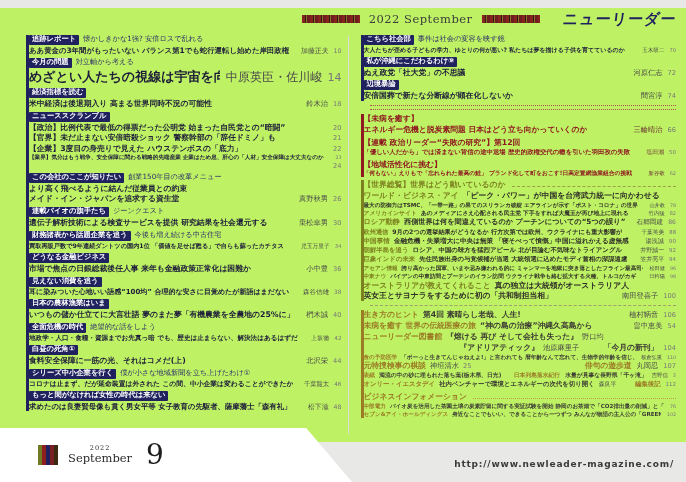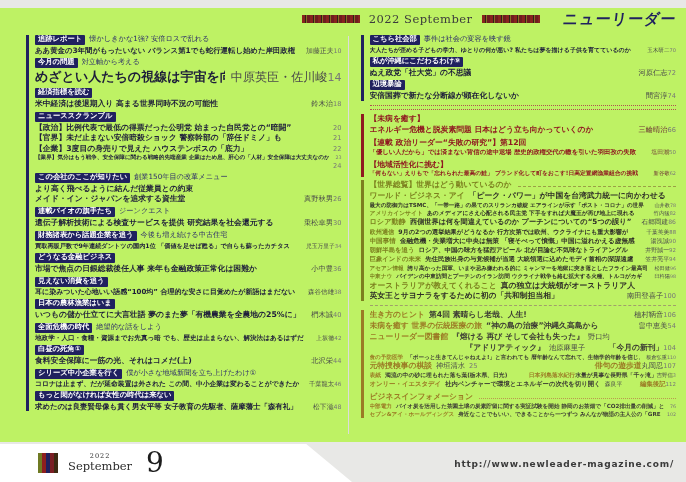--- a/index.html
+++ b/index.html
@@ -13,51 +13,51 @@
     background:repeating-linear-gradient(90deg,#87241e 0 3px,#2e2217 3px 4px,#8a6d24 4px 5px,#6e1d20 5px 8px);}
   .issue{font-family:"DejaVu Serif",serif;font-size:11.5px;color:#3c3c3c;letter-spacing:.5px;}
   .brand{color:var(--navy);font-weight:bold;font-size:15px;letter-spacing:1px;
     transform:skewX(-8deg);display:inline-block;margin-left:14px;}
   
   .content{position:absolute;top:24px;left:0;right:0;bottom:4px;display:flex;}
   .col{flex:1;min-width:0;}
   #col-left{padding:0 6px 0 26px;}
   #col-right{padding:0 10px 0 12px;}
   .gutter{width:1px;background:#dcdcdc;margin:4px 0;}
-  .barblock{border-left:3px solid #404040;padding-left:6px;margin-bottom:2px;}
+  .barblock{border-left:3px solid #404040;margin-bottom:2px;}
   .theme-navy{border-color:var(--navy);}
   .theme-red{border-color:var(--red);}
   .theme-green{border-color:var(--olive);}
   .theme-gold{border-color:var(--gold);}
   
   .row{display:flex;align-items:baseline;line-height:1.22;margin-bottom:1px;font-size:7.8px;}
   .row.mt{margin-top:3px;}
   .lg{display:flex;gap:4px;align-items:baseline;min-width:0;white-space:nowrap;overflow:hidden;}
-  .rg{display:flex;align-items:baseline;margin-left:auto;white-space:nowrap;padding-left:6px;flex:none;}
+  .rg{display:flex;gap:5px;align-items:baseline;margin-left:auto;white-space:nowrap;padding-left:6px;flex:none;}
   .s-badge{background:var(--navy);color:#fff;font-size:7.3px;font-weight:bold;
     padding:0 3px 1px;border-radius:1px;flex:none;}
   .s-title{font-weight:bold;color:#1d1d3a;}
   .s-note{color:#2c2d6b;font-size:7.2px;}
   .s-label{font-weight:bold;color:var(--navy);flex:none;}
   .s-author{color:#4a4a4a;font-size:.93em;flex:none;}
   .s-page{color:#777;font-size:.85em;flex:none;}
   .theme-red .s-label,.theme-red .s-title{color:var(--red);}
   .theme-red .s-author{color:#6d3434;}
   .theme-green .s-label{color:var(--olive);}
   .theme-green .s-title{color:#2f2f28;}
   .theme-gold .s-label{color:var(--gold);}
   .theme-gold .s-title{color:#3c3c34;}
   .dashfill{flex:1;margin:0 0 3px 6px;}
   .theme-green .dashfill{border-bottom:1px dashed #9aa045;}
   .theme-gold .dashfill{border-bottom:1px dotted #b99b4e;}
   .divider{margin:4px 0 4px 9px;}
   .divider.red{height:3px;border-top:1px dotted #b05050;border-bottom:1px dotted #b05050;}
   .divider.olive{border-top:1px dashed #a0a06a;}
   
-  .footwhite{position:absolute;left:0;bottom:0;width:352px;height:38px;background:#fff;
+  .footwhite{position:absolute;left:0;bottom:0;width:352px;height:54px;background:#fff;
     clip-path:polygon(0 0,87% 0,100% 100%,0 100%);
     display:flex;align-items:center;gap:10px;padding-left:38px;box-sizing:border-box;}
   .flag{width:20px;height:20px;flex:none;
     background:repeating-linear-gradient(90deg,#6f7a23 0 4px,#8e1f1f 4px 8px,#20205e 8px 12px,#7a1f24 12px 16px,#3d2a12 16px 20px);}
   .ym{display:flex;flex-direction:column;align-items:center;line-height:1.1;font-family:"DejaVu Serif",serif;color:#2d2d2d;}
   .yy{font-size:6.5px;letter-spacing:1px;}
   .mm{font-size:11.5px;}
   .big9{font-family:"DejaVu Serif",serif;font-size:28px;color:#1c1c1c;margin-left:4px;line-height:1;}
   .url{position:absolute;right:12px;bottom:13px;font-size:9px;font-weight:bold;
     color:#3a3a3a;letter-spacing:.8px;cursor:pointer;}

